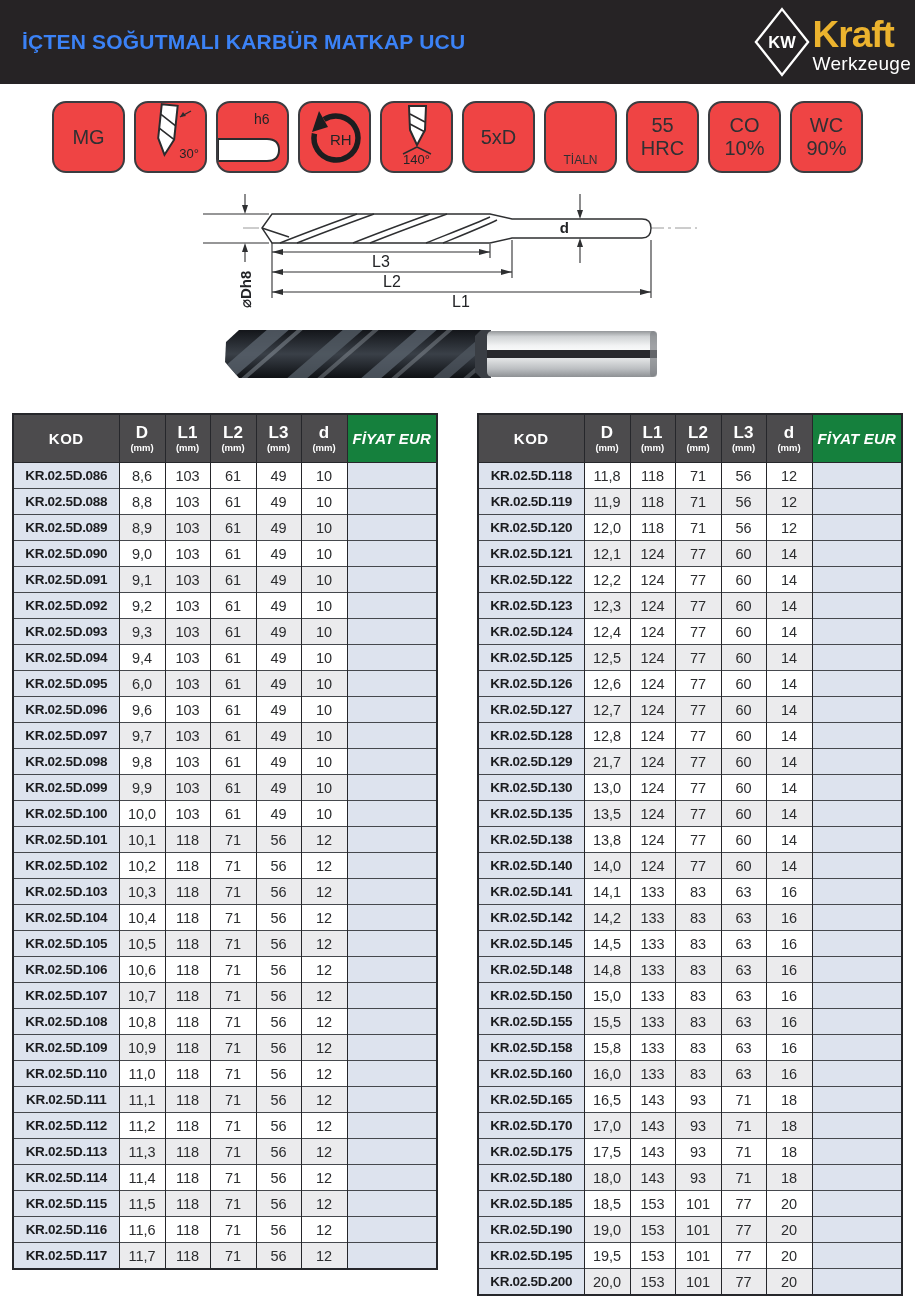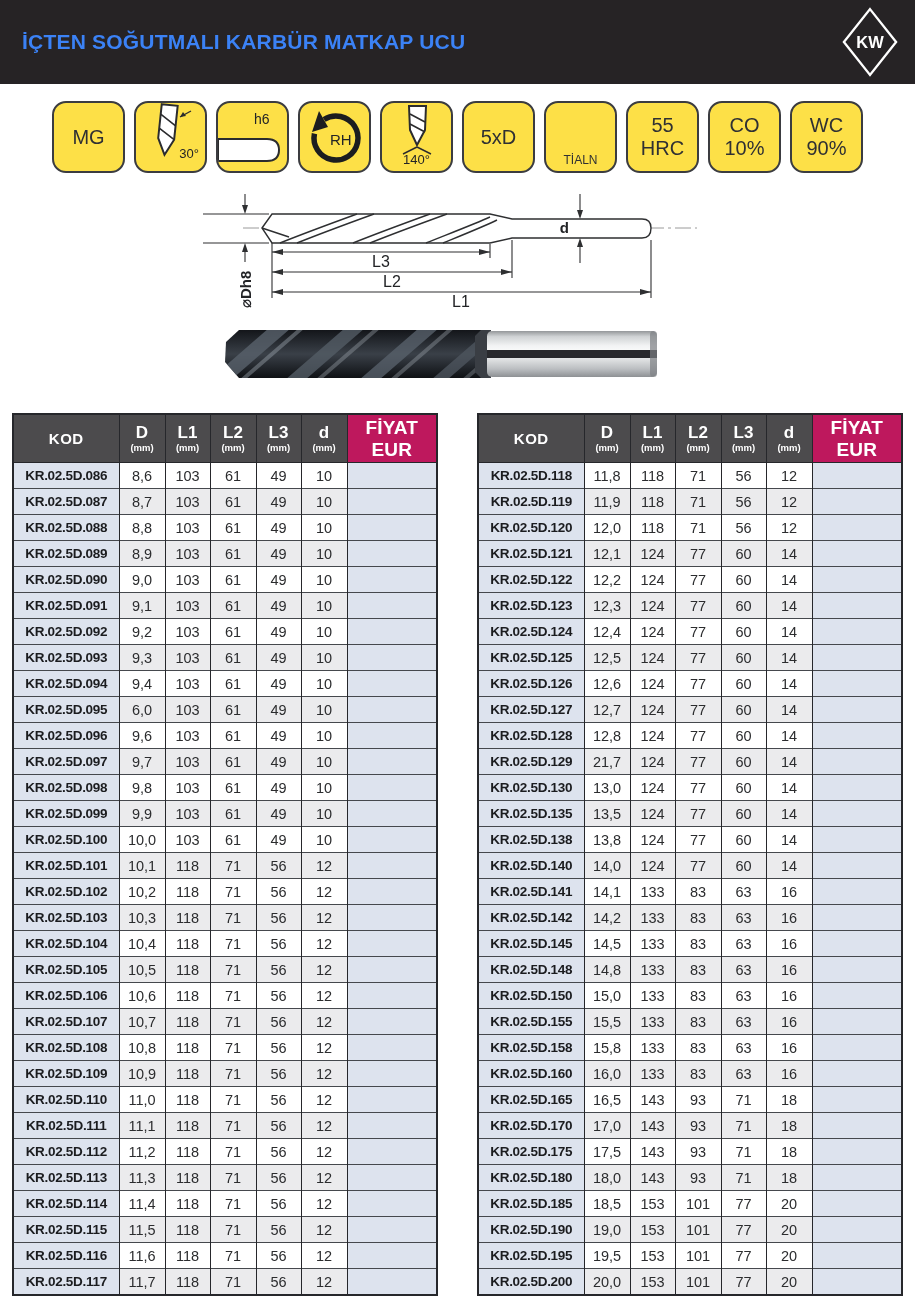--- a/index.html
+++ b/index.html
@@ -7,29 +7,29 @@
     width:915px;height:1310px;position:relative;background:#ffffff;
     font-family:"Liberation Sans","DejaVu Sans",sans-serif;
     overflow:hidden;
   }
   
   .topbar{position:absolute;left:0;top:0;width:915px;height:84px;background:#262325;}
   .page-title{
     position:absolute;left:22px;top:50%;transform:translateY(-50%);
     color:#3b82f6;font-size:21px;font-weight:bold;letter-spacing:.2px;white-space:nowrap;
   }
-  .brand{position:absolute;right:16px;top:5px;display:flex;align-items:center;}
+  .brand{position:absolute;right:4px;top:5px;display:flex;align-items:center;}
   .brand-text{display:flex;flex-direction:column;line-height:1;margin-left:2px;}
   .brand-name{color:#ecb32e;font-size:37px;font-weight:bold;letter-spacing:-1px;}
   .brand-sub{color:#ffffff;font-size:19px;margin-top:1px;letter-spacing:.3px;}
   
   .badges{position:absolute;left:52px;top:101px;display:flex;gap:9px;}
   .badge{
     width:73px;height:72px;box-sizing:border-box;position:relative;
-    background:#fde047;border:2px solid #3b3c40;border-radius:14px;
+    background:#ef4444;border:2px solid #3b3c40;border-radius:14px;
     display:flex;align-items:center;justify-content:center;flex-direction:column;
     color:#2f3033;overflow:hidden;
   }
   .badge .b1{font-size:20px;line-height:1.15;text-align:center;}
   .badge .b1.small{font-size:12px;margin-top:47px;}
   .badge svg{position:absolute;left:0;top:0;}
   .badge .corner-label{position:absolute;font-size:13px;color:#232426;}
   .t-drill30 .corner-label{right:6px;bottom:10px;}
   .t-h6 .corner-label{left:36px;top:8px;font-size:14px;}
   .t-rh .corner-label{left:30px;top:28px;font-size:15px;}
@@ -45,21 +45,21 @@
   .table-left{left:12px;}
   .table-right{left:477px;}
   table.price{
     border-collapse:collapse;table-layout:fixed;width:424px;
     border:2px solid #26272b;
   }
   table.price th{
     background:#4c4b4d;color:#ffffff;height:47px;padding:0;
     border:1px solid #26272b;text-align:center;vertical-align:middle;
   }
-  table.price th.th-fiyat{background:#be185d;font-size:19px;font-weight:bold;letter-spacing:.2px;}
+  table.price th.th-fiyat{background:#15803d;font-size:15px;font-weight:bold;letter-spacing:.2px;font-style:italic;}
   .h-main{display:block;font-size:17px;font-weight:bold;line-height:1.05;}
   .h-kod{display:block;font-size:15px;font-weight:bold;letter-spacing:.5px;}
   .h-sub{display:block;font-size:9.5px;font-weight:bold;margin-top:1px;}
   table.price td{
     height:25px;padding:0;text-align:center;vertical-align:middle;
     border-left:1px solid #26272b;border-top:1px solid #45484d;
     font-size:14.5px;color:#2b2c2e;
   }
   table.price td.kod{
     background:#dde3ee;font-weight:bold;font-size:13.5px;letter-spacing:-.3px;
@@ -73,20 +73,24 @@
 <body>
 
 <div class="topbar">
   <div class="page-title">İÇTEN SOĞUTMALI KARBÜR MATKAP UCU</div>
   <div class="brand">
     <span>
       <svg width="58" height="74" viewBox="0 0 60 74">
         <polygon points="30,3 57,37 30,71 3,37" fill="none" stroke="#ffffff" stroke-width="2.4"></polygon>
         <text x="30" y="43" text-anchor="middle" fill="#ffffff" font-size="17" font-weight="bold" font-family="Liberation Sans, DejaVu Sans, sans-serif">KW</text>
       </svg>
+    </span>
+    <span class="brand-text">
+      <span class="brand-name">Kraft</span>
+      <span class="brand-sub">Werkzeuge</span>
     </span>
   </div>
 </div>
 
 <div class="badges">
     <div class="badge t-text">
       <span class="b1">MG</span>
     </div>
     <div class="badge t-drill30">
       <svg width="69" height="68" viewBox="0 0 69 68">
@@ -272,29 +276,20 @@
       <tbody>
         <tr class="r-even">
           <td class="kod">KR.02.5D.086</td>
           <td class="val">8,6</td>
           <td class="val">103</td>
           <td class="val">61</td>
           <td class="val">49</td>
           <td class="val">10</td>
           <td class="fiyat"></td>
         </tr>
-        <tr class="r-odd">
-          <td class="kod">KR.02.5D.087</td>
-          <td class="val">8,7</td>
-          <td class="val">103</td>
-          <td class="val">61</td>
-          <td class="val">49</td>
-          <td class="val">10</td>
-          <td class="fiyat"></td>
-        </tr>
         <tr class="r-even">
           <td class="kod">KR.02.5D.088</td>
           <td class="val">8,8</td>
           <td class="val">103</td>
           <td class="val">61</td>
           <td class="val">49</td>
           <td class="val">10</td>
           <td class="fiyat"></td>
         </tr>
         <tr class="r-odd">

